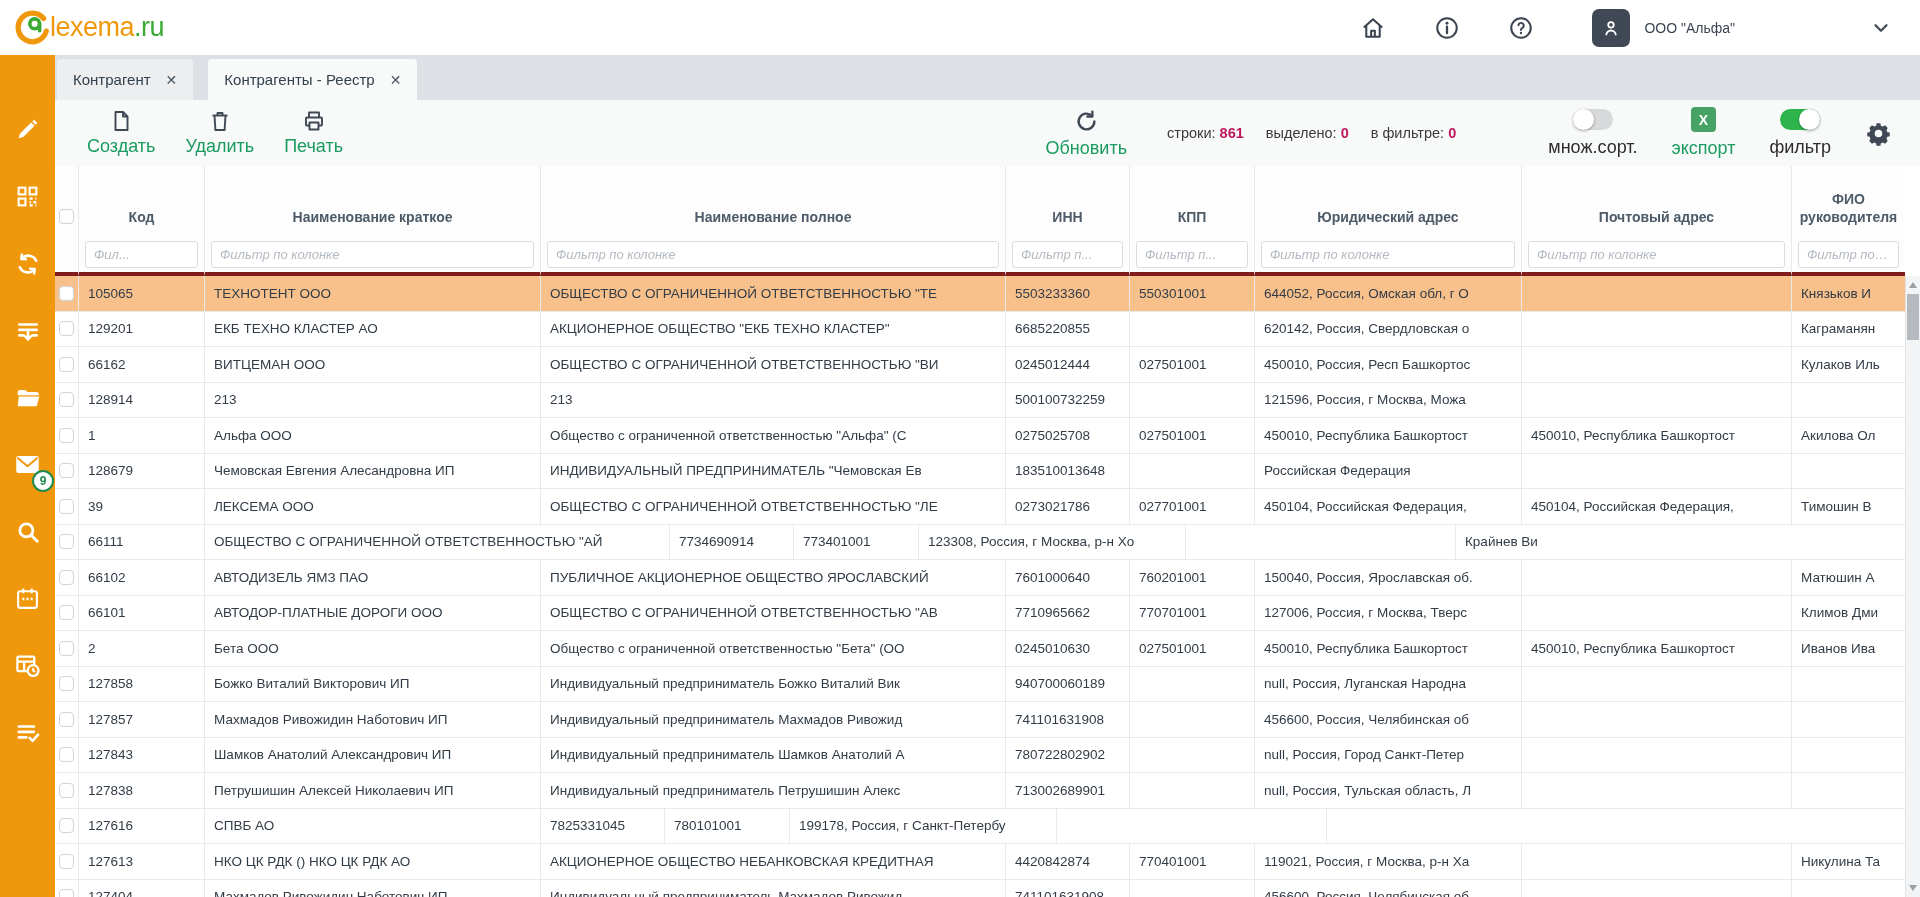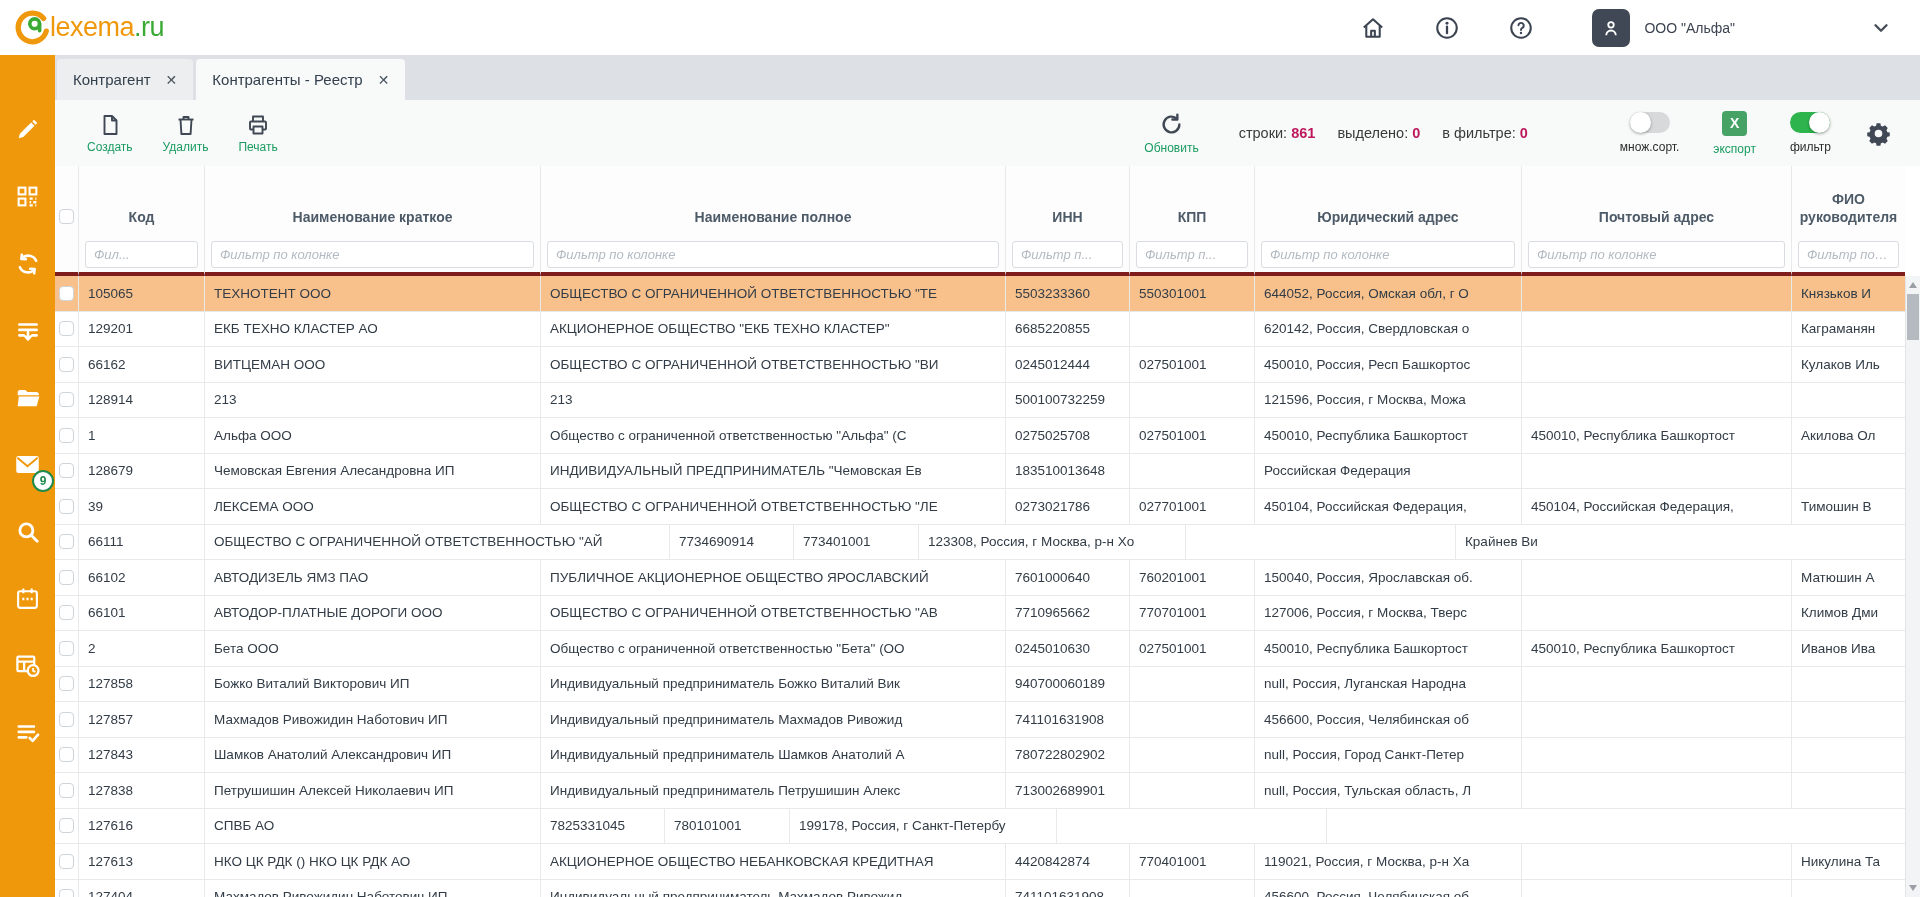--- a/index.html
+++ b/index.html
@@ -22,31 +22,31 @@
   
   .shell { display:flex; height:842px; }
   .sidebar { width:55px; background:var(--accent-orange,#F0980B); padding-top:43px; flex:none; }
   .side-item { height:67px; display:flex; align-items:center; justify-content:center; position:relative; cursor:pointer; }
   .badge { position:absolute; right:1px; bottom:8px; width:22px; height:22px; border-radius:50%; background:#fff;
            border:2px solid #1F8A4C; color:#1F8A4C; font-size:12px; font-weight:bold;
            display:flex; align-items:center; justify-content:center; }
   .content { flex:1; display:flex; flex-direction:column; min-width:0; }
 
   
-  .tabbar { height:45px; background:#dde1e5; display:flex; align-items:flex-end; padding-left:2px; }
+  .tabbar { height:45px; background:#dde1e5; display:flex; align-items:flex-end; padding-left:2px;gap:12px; }
   .tab { height:41px; display:flex; align-items:center; padding:0 16px; font-size:15px; color:#33404d;
          background:#eceef0; border-radius:4px 4px 0 0; margin-right:3px; cursor:pointer; white-space:nowrap; }
   .tab.active { background:#f8f9f9; }
   .tab-close { margin-left:15px; font-size:14px; font-weight:bold; color:#4a5560; cursor:pointer; }
 
   
   .toolbar { height:66px; background:#f8f9f9; display:flex; align-items:center; padding-left:32px; }
   .tool-btn { display:flex; flex-direction:column; align-items:center; margin-right:30px; cursor:pointer; }
   .tool-btn svg { display:block; }
-  .tool-label { font-size:12px; color:var(--accent-green,#1A9C60); margin-top:3px; white-space:nowrap; }
+  .tool-label { font-size:18px; color:var(--accent-green,#1A9C60); margin-top:3px; white-space:nowrap; }
   .tool-label.dark { color:#2c2c2c; }
   .right-cluster { margin-left:auto; display:flex; align-items:center; }
   .stats { display:flex; align-items:center; font-size:14.5px; color:#3a3a3a; margin:0 70px 0 40px; }
   .stat { margin-right:22px; white-space:nowrap; }
   .stat b { color:#be185d; }
   .toggle-block { display:flex; flex-direction:column; align-items:center; margin-right:34px; cursor:pointer; }
   .toggle { width:40px; height:21px; border-radius:11px; position:relative; margin-bottom:4px; }
   .toggle.off { background:#d7d9db; }
   .toggle.on  { background:var(--toggle-on,#2DB44D); }
   .knob { width:21px; height:21px; border-radius:50%; background:#fff; position:absolute; top:0;

